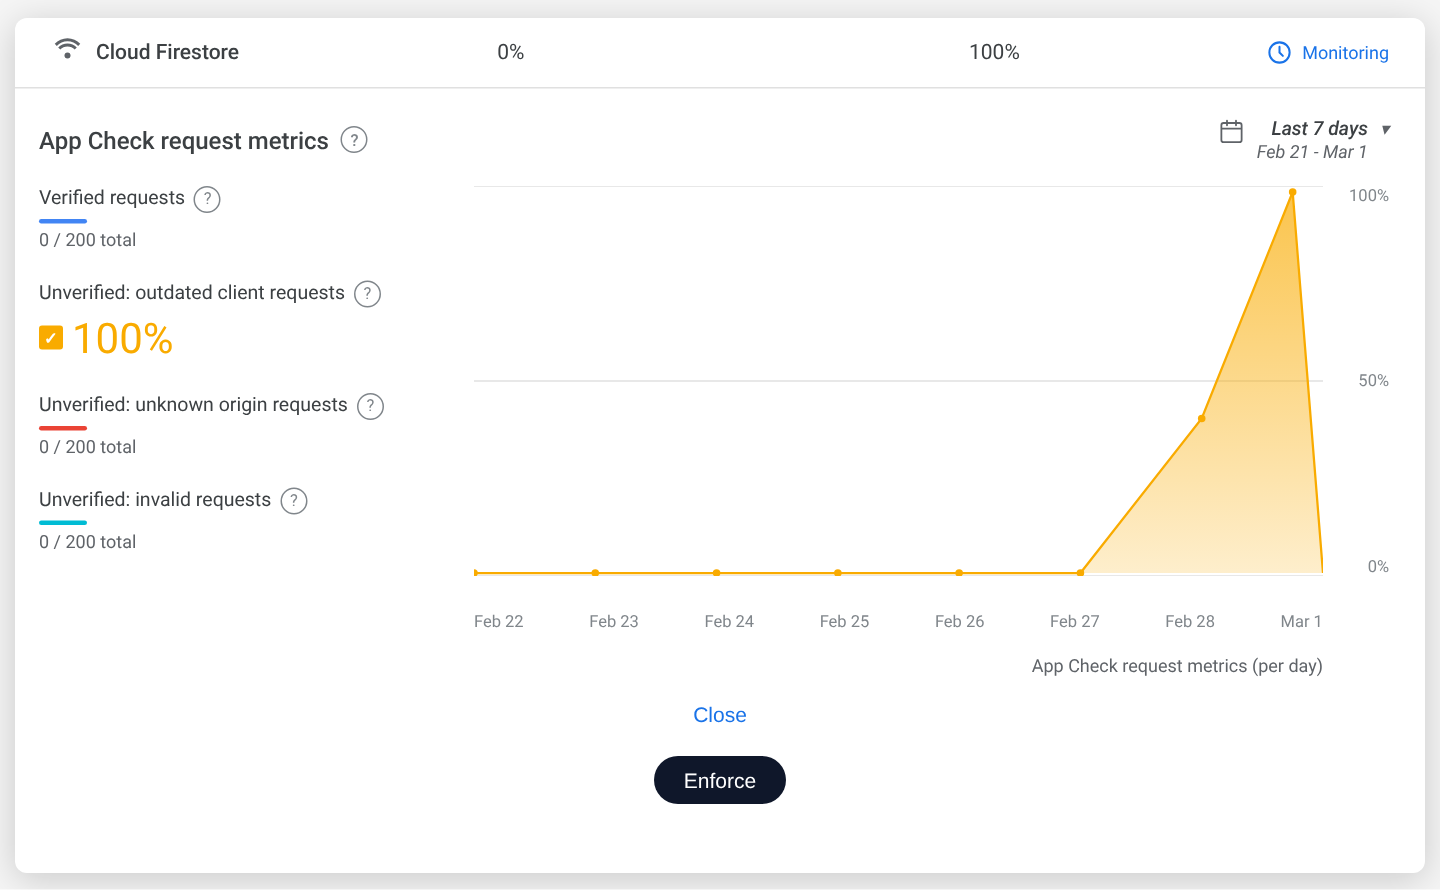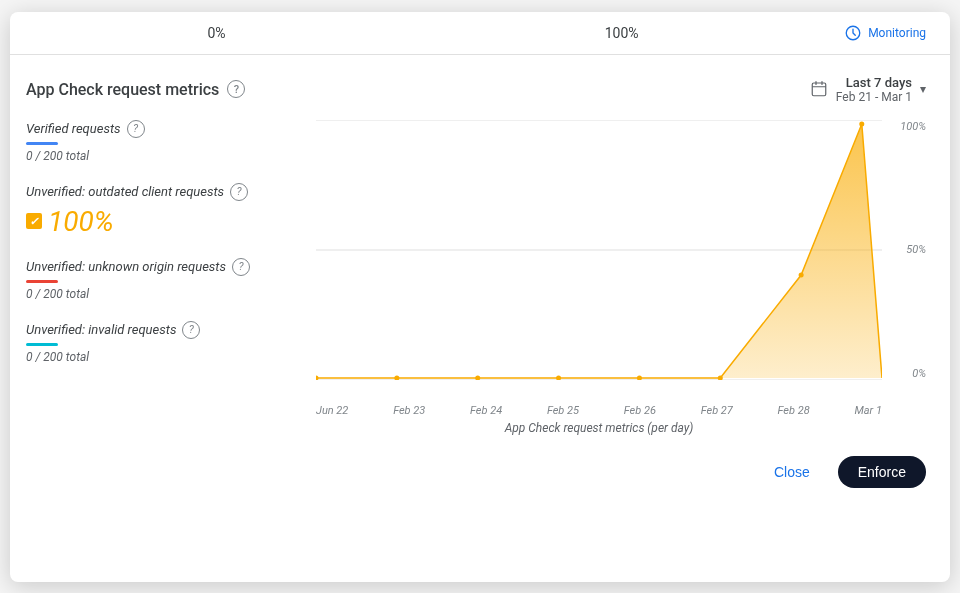--- a/index.html
+++ b/index.html
@@ -82,35 +82,35 @@
       display: inline-flex;
       align-items: center;
       justify-content: center;
       font-size: 11px;
       color: #80868b;
       cursor: pointer;
       flex-shrink: 0;
     }
     .date-range {
       display: flex;
-      align-items: center;
+      align-items: flex-start;
       gap: 8px;
       font-size: 13px;
       color: #3c4043;
       cursor: pointer;
+      font-style: italic;
     }
     .date-range-label {
       text-align: right;
     }
     .date-range-label .main { font-weight: 500; font-size: 13px; }
     .date-range-label .sub { font-size: 12px; color: #5f6368; }
     .main-content {
       display: flex;
       gap: 0;
-      font-style: italic;
     }
     .metrics-list {
       width: 290px;
       flex-shrink: 0;
       padding-right: 16px;
     }
     .metric-item {
       margin-bottom: 20px;
     }
     .metric-label {
@@ -193,32 +193,33 @@
     }
     .chart-x-labels {
       display: flex;
       justify-content: space-between;
       font-size: 11px;
       color: #80868b;
       padding-right: 44px;
       margin-top: 4px;
     }
     .chart-x-title {
-      text-align: center;
+      text-align: right;
       font-size: 12px;
       color: #5f6368;
-      margin-top: 4px;
+      margin-top: 16px;
       padding-right: 44px;
     }
     .footer {
       display: flex;
       justify-content: flex-end;
       align-items: center;
       gap: 12px;
       padding: 16px 24px 20px 24px;
+      flex-direction: column;
     }
     .btn-close {
       background: transparent;
       border: none;
       font-size: 14px;
       font-weight: 500;
       color: #1a73e8;
       cursor: pointer;
       padding: 8px 16px;
       border-radius: 4px;
@@ -237,20 +238,30 @@
       font-size: 12px;
       color: #5f6368;
     }
   </style>
 </head>
 <body>
 
 <div class="dialog">
 
   <div class="top-bar">
+    <div class="top-bar-service">
+      <span class="wifi-icon">
+        <svg width="22" height="18" viewBox="0 0 22 18" fill="none">
+          <path d="M11 3.5C13.8 3.5 16.3 4.7 18.1 6.6L19.5 5.2C17.3 2.9 14.3 1.5 11 1.5C7.7 1.5 4.7 2.9 2.5 5.2L3.9 6.6C5.7 4.7 8.2 3.5 11 3.5Z" fill="#5f6368"></path>
+          <path d="M11 7C12.9 7 14.6 7.8 15.8 9L17.2 7.6C15.6 5.9 13.4 5 11 5C8.6 5 6.4 5.9 4.8 7.6L6.2 9C7.4 7.8 9.1 7 11 7Z" fill="#5f6368"></path>
+          <circle cx="11" cy="13" r="2" fill="#5f6368"></circle>
+        </svg>
+      </span>
+      <span>Cloud Firestore</span>
+    </div>
     <div class="top-bar-pct">0%</div>
     <div class="top-bar-pct-100">100%</div>
     <div class="top-bar-monitoring">
       <svg width="18" height="18" viewBox="0 0 24 24" fill="none">
         <circle cx="12" cy="12" r="9" stroke="#1a73e8" stroke-width="1.8" fill="none"></circle>
         <path d="M12 7v5l3 3" stroke="#1a73e8" stroke-width="1.8" stroke-linecap="round"></path>
       </svg>
       <span>Monitoring</span>
     </div>
   </div>
@@ -353,21 +364,21 @@
               <circle cx="240" cy="258" r="2.5" fill="#f9ab00"></circle>
               <circle cx="320" cy="258" r="2.5" fill="#f9ab00"></circle>
               <circle cx="400" cy="258" r="2.5" fill="#f9ab00"></circle>
               <circle cx="480" cy="155" r="2.5" fill="#f9ab00"></circle>
               <circle cx="540" cy="4" r="2.5" fill="#f9ab00"></circle>
             </svg>
           </div>
         </div>
 
         <div class="chart-x-labels">
-          <span>Jun 22</span>
+          <span>Feb 22</span>
           <span>Feb 23</span>
           <span>Feb 24</span>
           <span>Feb 25</span>
           <span>Feb 26</span>
           <span>Feb 27</span>
           <span>Feb 28</span>
           <span>Mar 1</span>
         </div>
         <div class="chart-x-title">App Check request metrics (per day)</div>
       </div>

